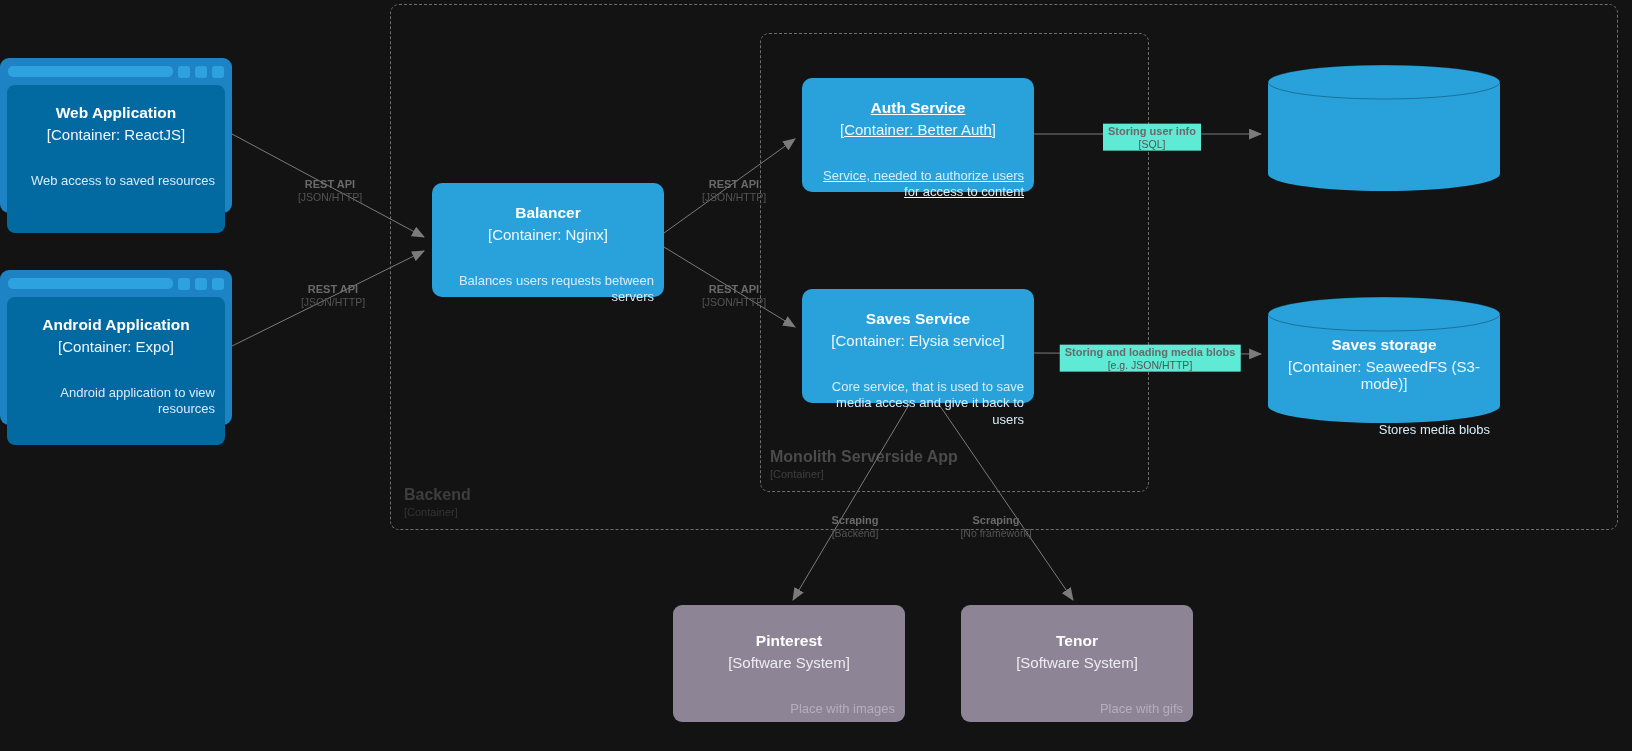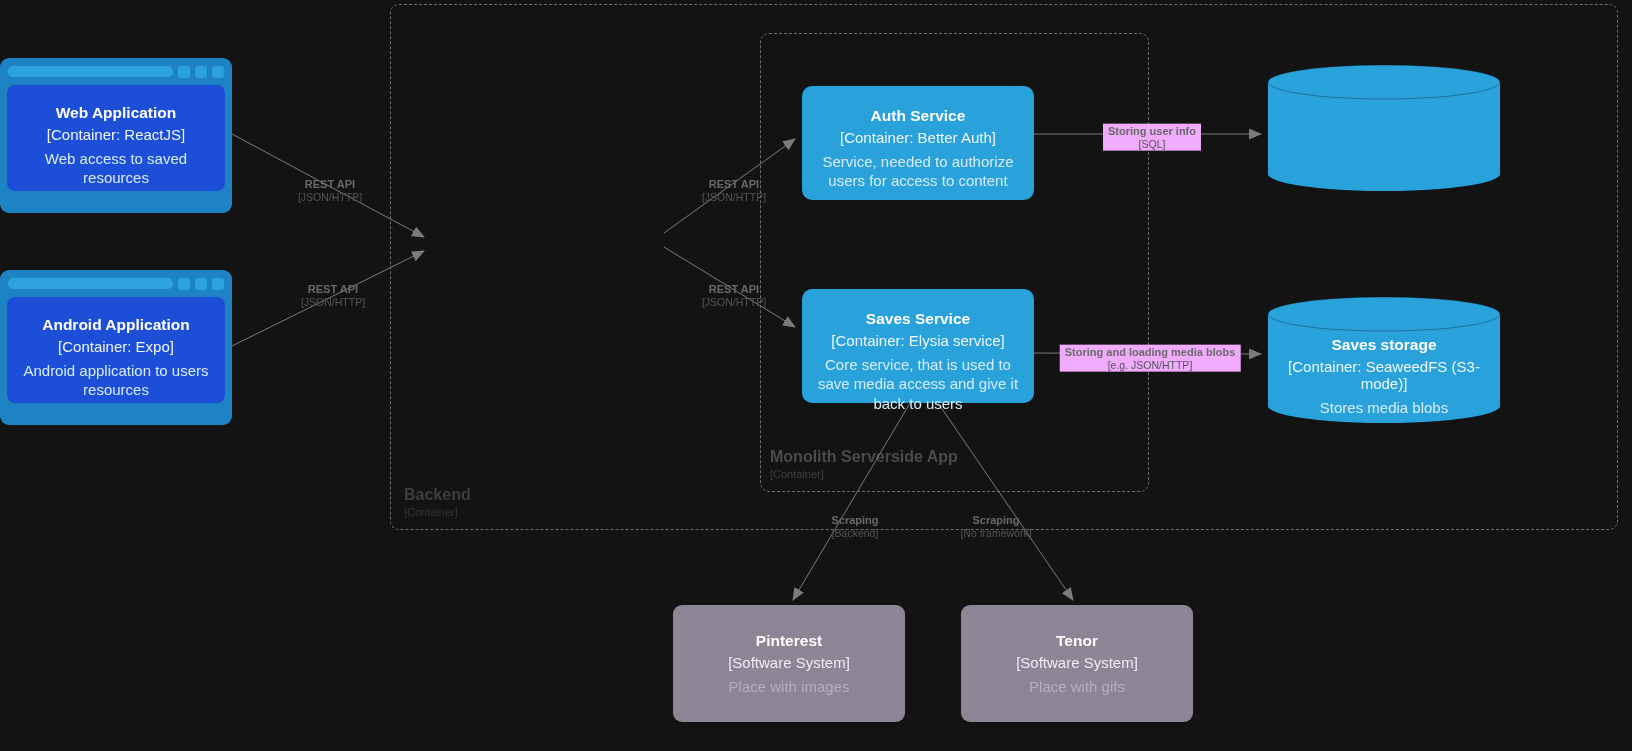--- a/index.html
+++ b/index.html
@@ -33,49 +33,49 @@
   .edge-label {
     position: absolute;
     transform: translate(-50%, -50%);
     text-align: center;
     line-height: 1.15;
     white-space: nowrap;
     pointer-events: none;
   }
   .edge-label .e-main { font-weight: bold; font-size: 11px; color: #6a6a6a; }
   .edge-label .e-sub  { font-size: 10.5px; color: #555555; }
-  .edge-label.patch { background: #f0abfc; padding: 1px 5px; }
+  .edge-label.patch { background: #5eead4; padding: 1px 5px; }
 
   
   .node { position: absolute; text-align: center; color: #ffffff; }
   .n-title { font-weight: bold; font-size: 15.5px; line-height: 1.2; }
   .n-sub   { font-size: 15px; color: #eef7fd; margin-top: 3px; }
-  .n-desc  { font-size: 15px; color: #d7ecf9; margin-top: 6px; line-height: 1.3; padding: 0 10px; }
+  .n-desc  { font-size: 13px; color: #d7ecf9; margin-top: 30px; line-height: 1.3; padding: 0 10px; text-align: right; }
 
   
   .box-blue {
     background: #29a2dc;
     border-radius: 10px;
     padding-top: 21px;
   }
 
   
   .browser {
     background: #1d83c4;
     border-radius: 9px;
     padding: 6px 7px 7px 7px;
     text-align: center;
   }
   .browser-bar { display: flex; align-items: center; gap: 5px; height: 13px; margin: 1px 1px 7px 1px; }
   .browser-address { flex: 1; height: 11px; background: #2ea2de; border-radius: 5px; }
   .browser-btn { width: 12px; height: 12px; background: #2ea2de; border-radius: 3px; flex: 0 0 auto; }
   .browser-content {
-    background: #1d4ed8;
+    background: #0369a1;
     border-radius: 8px;
-    height: 106px;
+    height: 148px;
     padding-top: 19px;
   }
 
   
   .cylinder { background: transparent; }
   .cylinder svg.cyl { position: absolute; inset: 0; }
   .cyl-text { position: relative; padding-top: 40px; }
 
   
   .box-gray {
@@ -169,26 +169,31 @@
   <div class="node browser" style="left:0px; top:270px; width:232px; height:155px;">
     <div class="browser-bar">
       <div class="browser-address"></div>
       <div class="browser-btn"></div>
       <div class="browser-btn"></div>
       <div class="browser-btn"></div>
     </div>
     <div class="browser-content">
       <div class="n-title">Android Application</div>
       <div class="n-sub">[Container: Expo]</div>
-      <div class="n-desc">Android application to users resources</div>
-    </div>
-  </div>
-
-
-  <div class="node box-blue" style="left:802px; top:86px; width:232px; height:114px;">
+      <div class="n-desc">Android application to view resources</div>
+    </div>
+  </div>
+
+  <div class="node box-blue" style="left:432px; top:183px; width:232px; height:114px;">
+    <div class="n-title">Balancer</div>
+    <div class="n-sub">[Container: Nginx]</div>
+    <div class="n-desc">Balances users requests between servers</div>
+  </div>
+
+  <div class="node box-blue" style="left:802px; top:78px; width:232px; height:114px;text-decoration:underline;">
     <div class="n-title">Auth Service</div>
     <div class="n-sub">[Container: Better Auth]</div>
     <div class="n-desc">Service, needed to authorize users for access to content</div>
   </div>
 
   <div class="node box-blue" style="left:802px; top:289px; width:232px; height:114px;">
     <div class="n-title">Saves Service</div>
     <div class="n-sub">[Container: Elysia service]</div>
     <div class="n-desc">Core service, that is used to save media access and give it back to users</div>
   </div>

